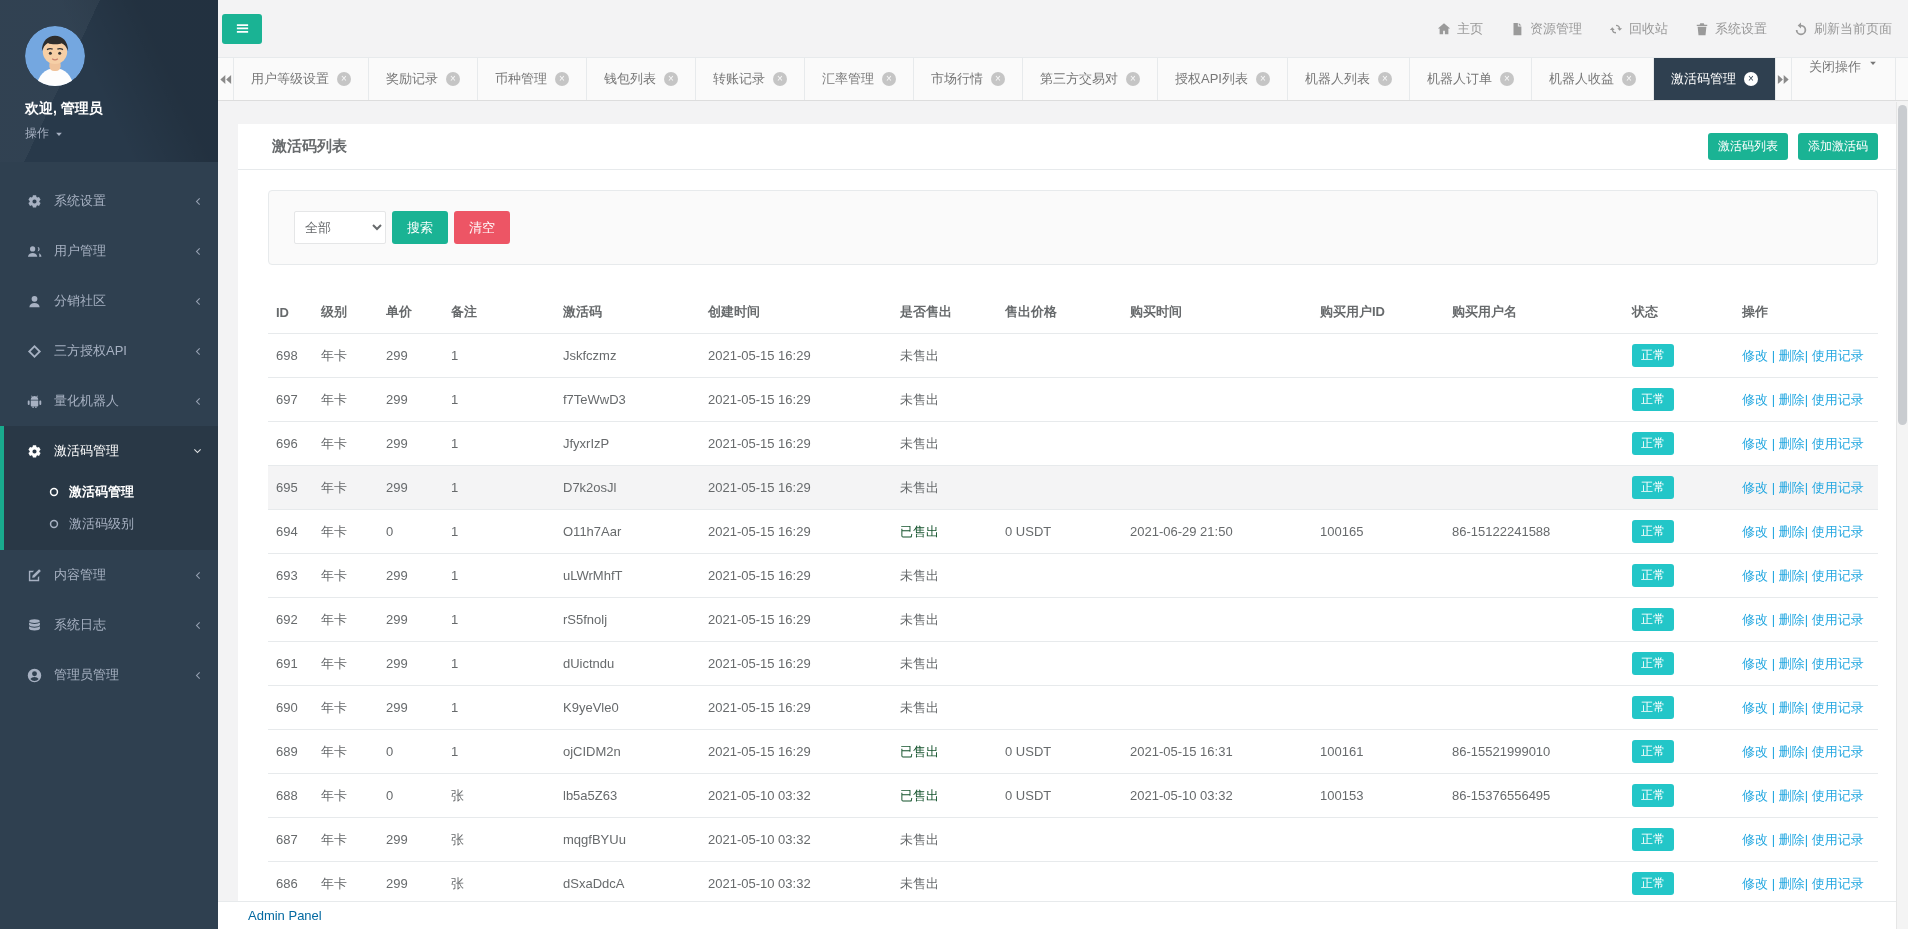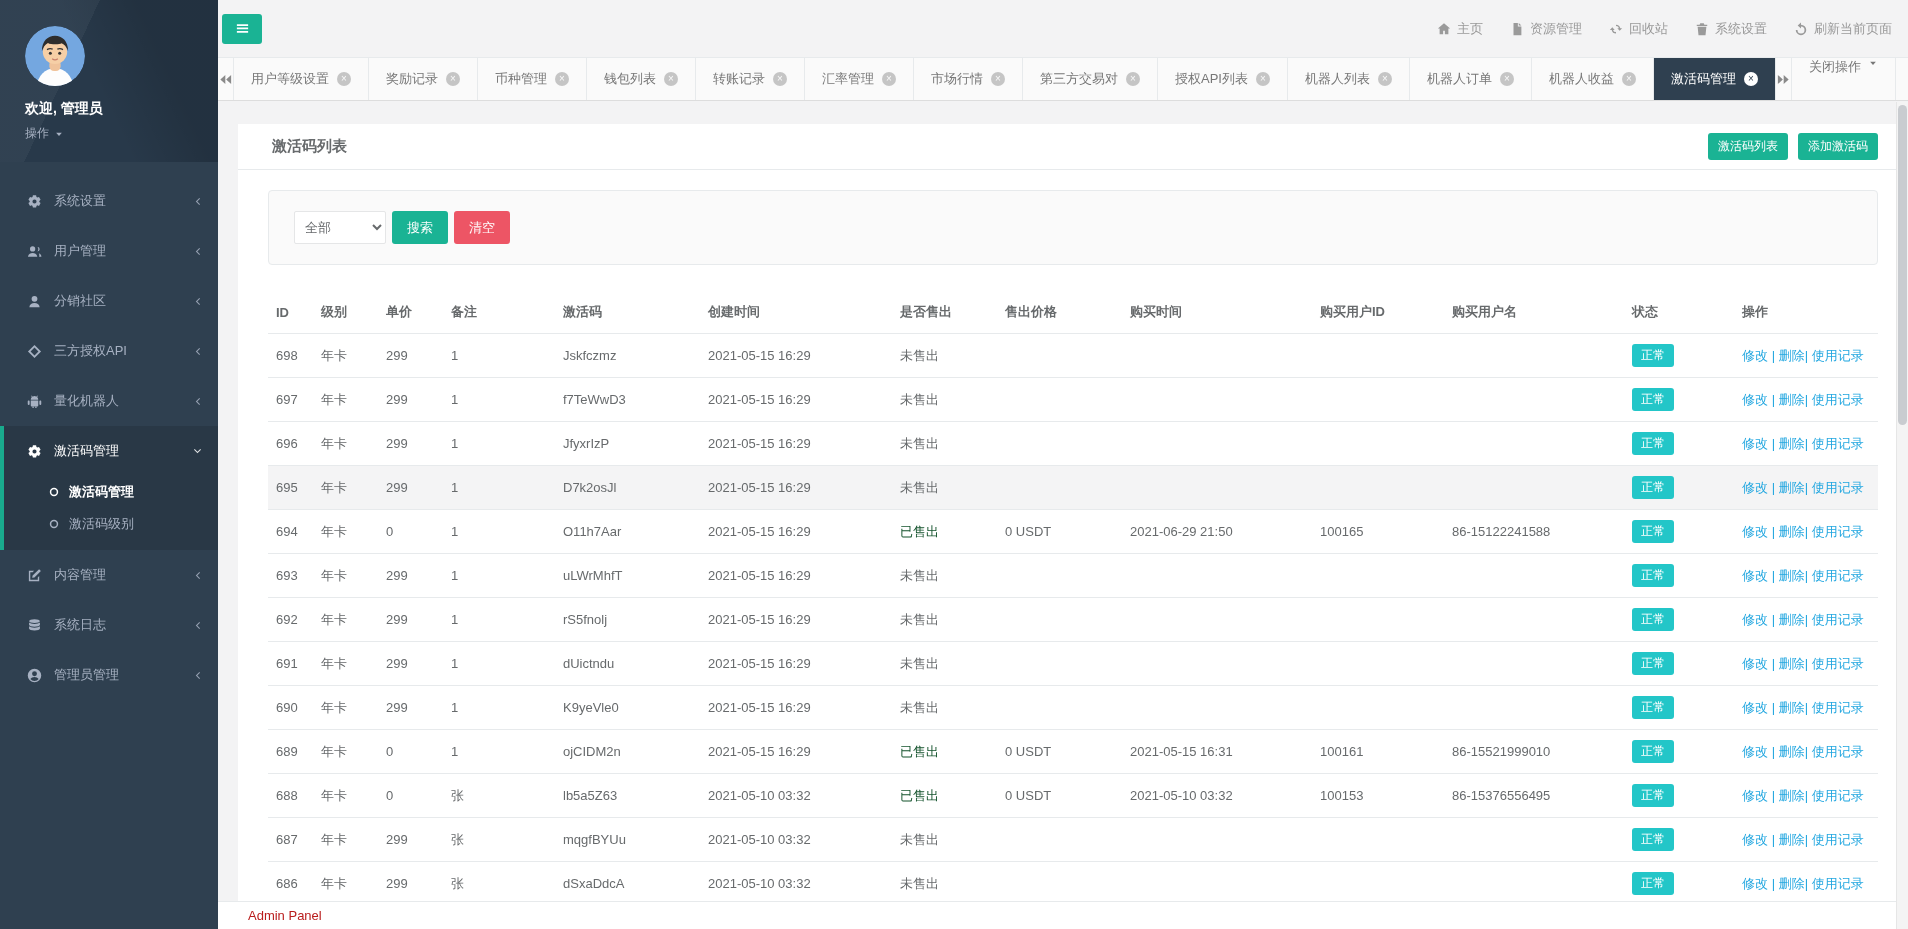--- a/index.html
+++ b/index.html
@@ -71,21 +71,21 @@
   table { width:100%; border-collapse:collapse; table-layout:fixed; font-size:13px; color:#676a6c; }
   th { text-align:left; font-weight:bold; padding:12px 8px; border-bottom:1px solid #e7eaec; white-space:nowrap; }
   td { padding:10px 8px; border-bottom:1px solid #e7eaec; white-space:nowrap; overflow:hidden; }
   tr.highlight td { background:#f4f4f5; }
   .sold-yes { color:#14532d; }
   .badge { display:inline-block; background:#23c6c8; color:#fff; border-radius:3px; padding:3px 9px; font-size:12px; }
   .actions a { color:#23a7e0; text-decoration:none; cursor:pointer; }
   .actions .sep { color:#23a7e0; }
 
   .footer { position:absolute; left:0; right:0; bottom:0; height:28px; background:#fff; border-top:1px solid #e7eaec;
-    display:flex; align-items:center; padding-left:30px; font-size:13px; color:#b91c1c; z-index:5; }
+    display:flex; align-items:center; padding-left:30px; font-size:13px; color:#0369a1; z-index:5; }
 
   .scrollbar { position:absolute; right:0; top:102px; bottom:0; width:12px; background:#f4f4f4; border-left:1px solid #e6e6e6; z-index:9; }
   .scroll-thumb { position:absolute; top:3px; left:1px; width:9px; height:320px; background:#c9ccd0; border-radius:5px; cursor:pointer; }
 </style>
 </head>
 <body>
 
 <div class="app">
 
   <aside class="sidebar">

